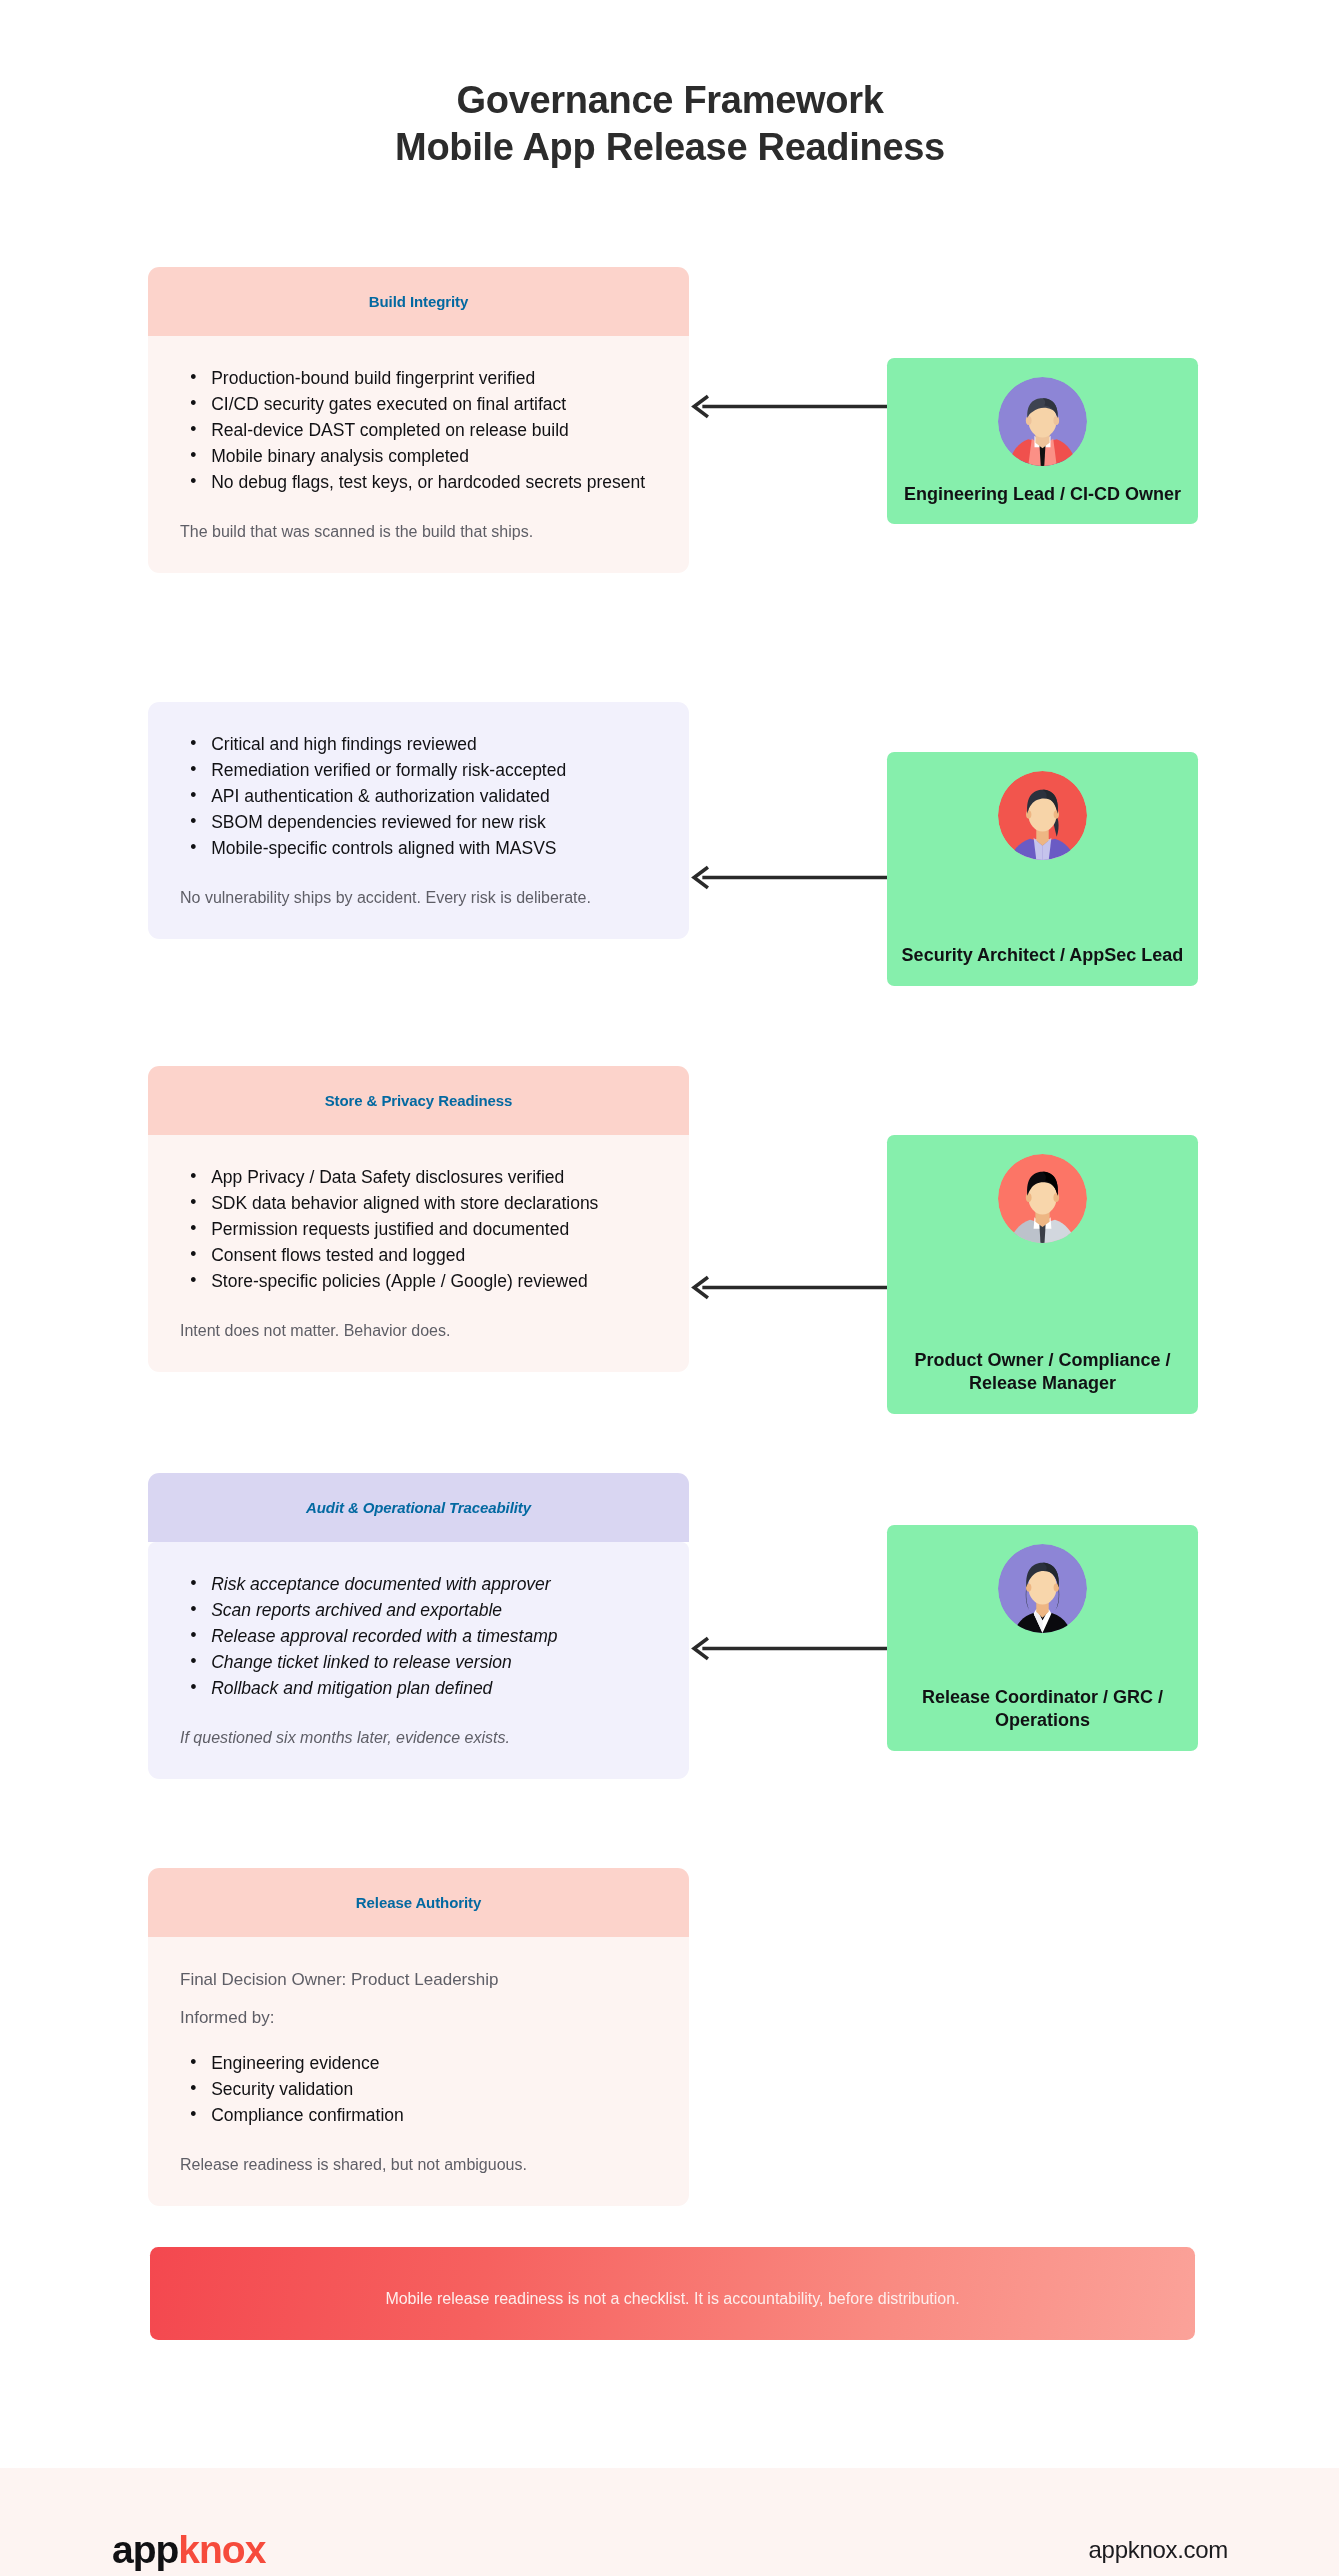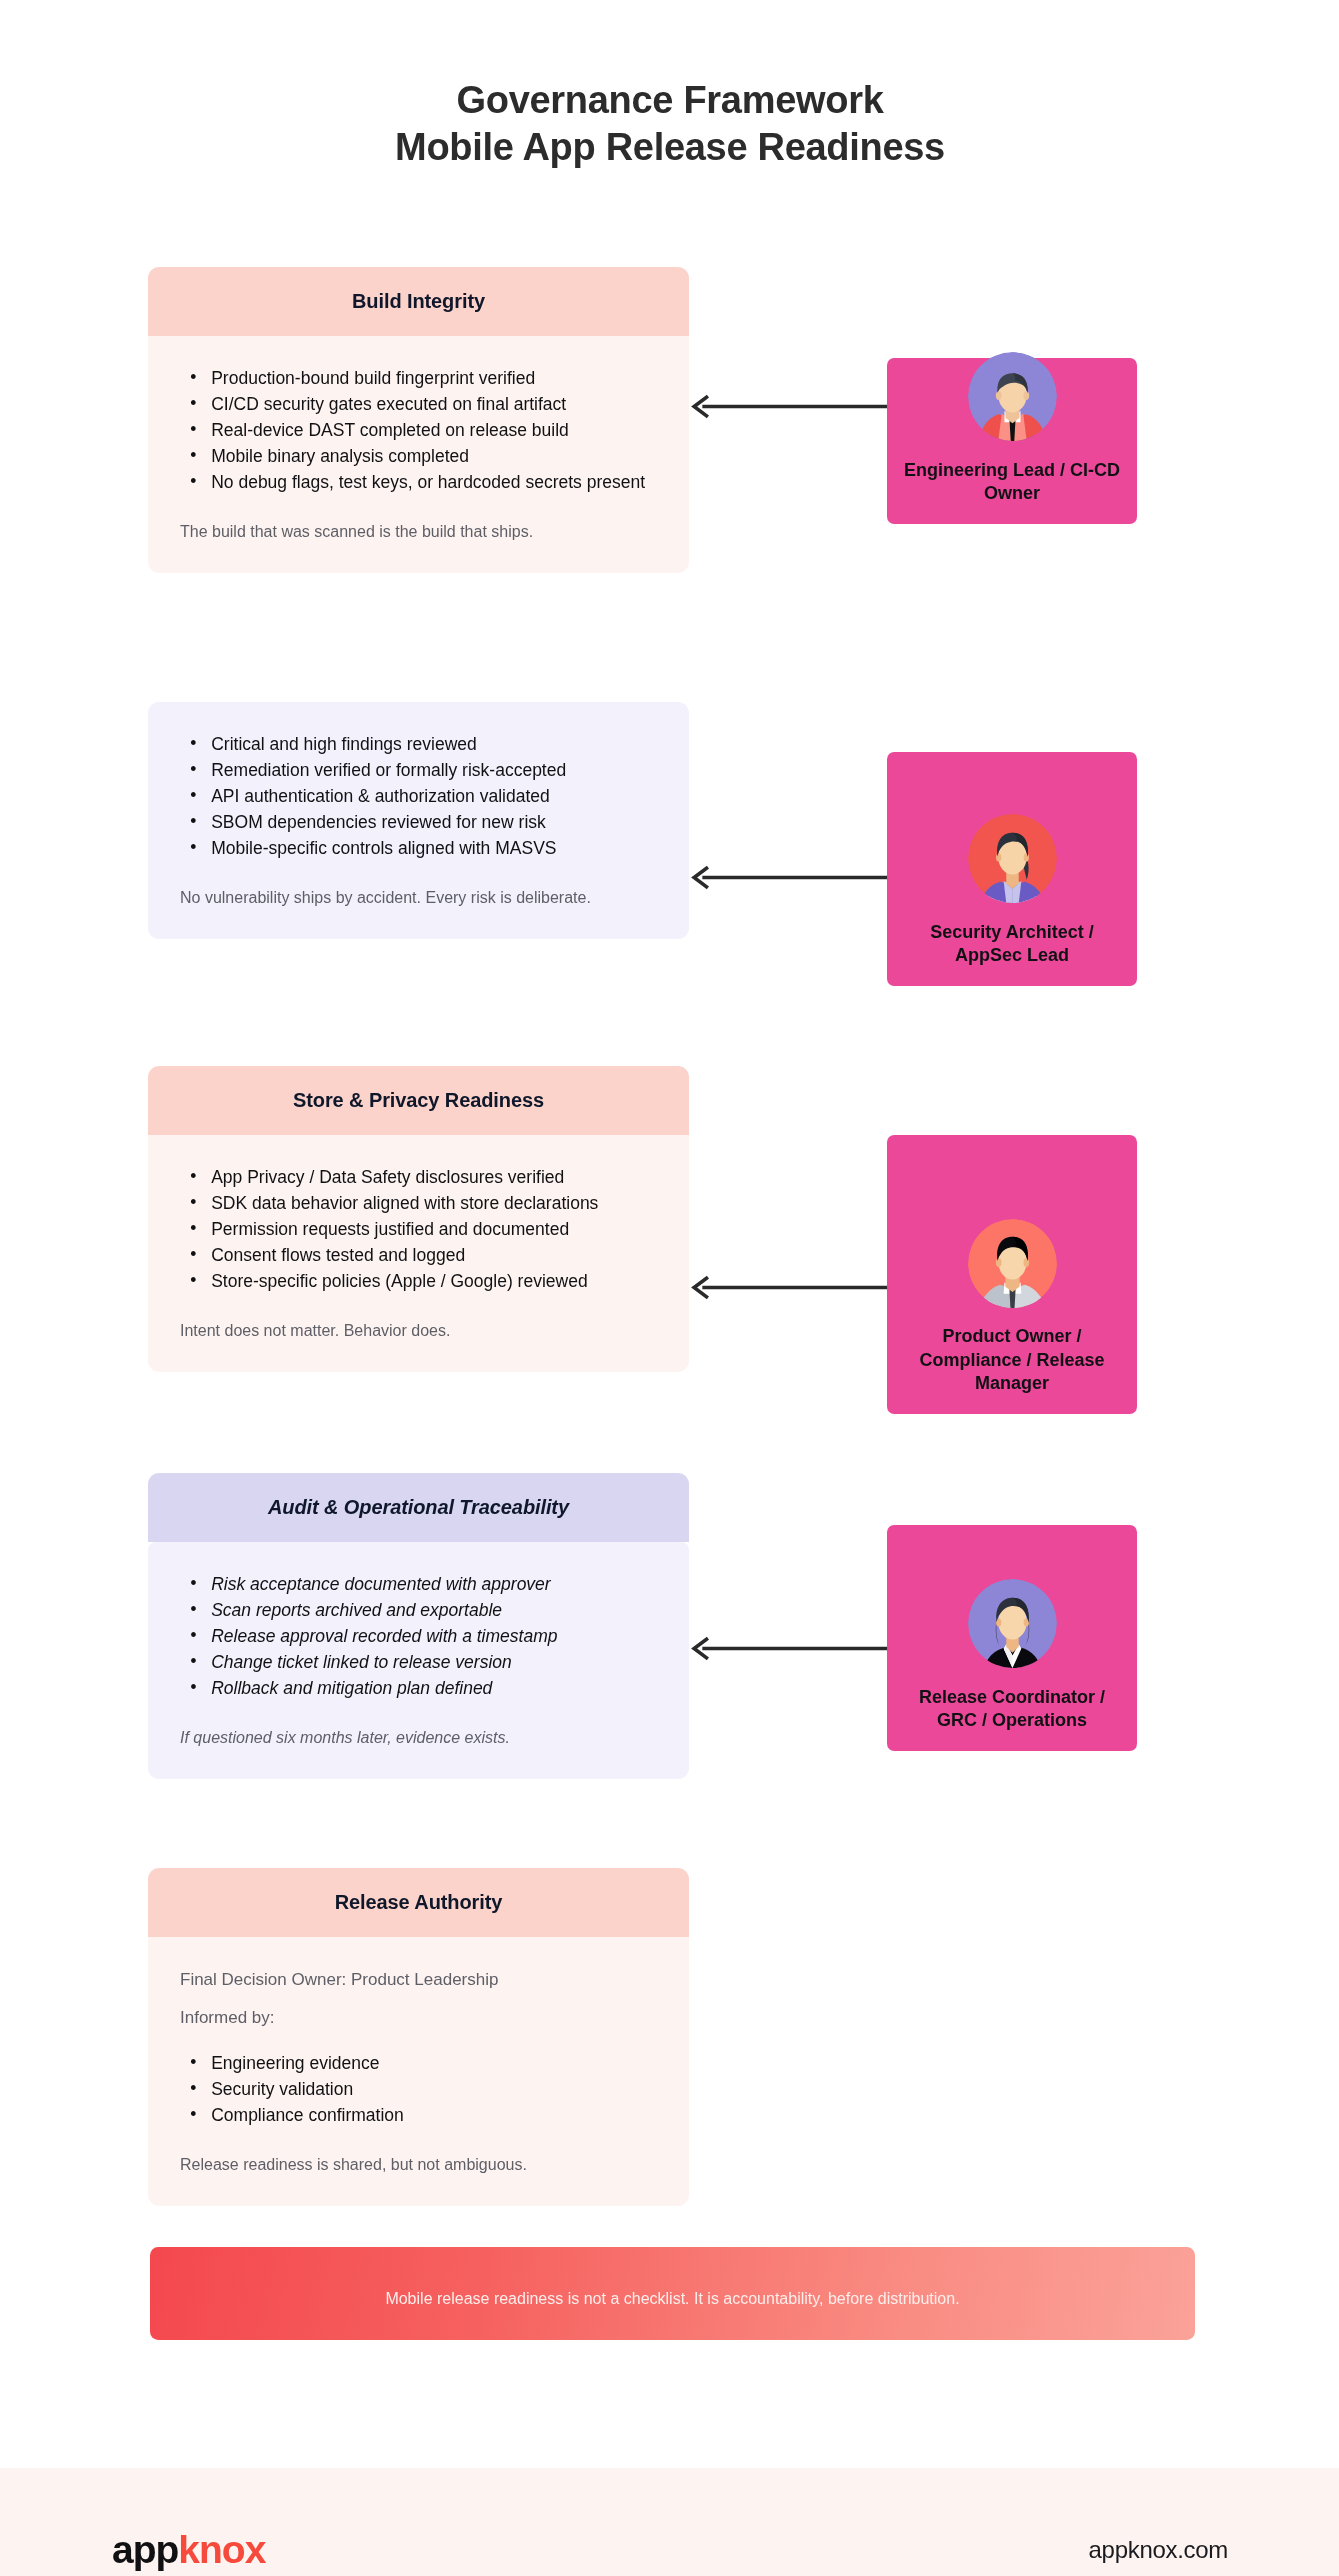--- a/index.html
+++ b/index.html
@@ -51,23 +51,23 @@
   }
   .pillar-head {
     height: 69px;
     display: flex;
     align-items: center;
     justify-content: center;
     text-align: center;
     padding: 0 20.6px;
   }
   .pillar-head-text {
-    font-size: 20px;
+    font-size: 15px;
     font-weight: 700;
-    color: #0f172a;
+    color: #0369a1;
     letter-spacing: -0.1px;
   }
   .pillar-body {
     padding: 30px 32px 30px 32px;
   }
   .pillar-list {
     list-style: none;
     margin: 0 0 0 7.2px;
     padding: 0;
   }
@@ -105,27 +105,27 @@
   .theme-pink .pillar-head { background: #fcd3cb; }
   .theme-pink .pillar-body { background: #fdf4f2; }
   
   .theme-purple .pillar-head { background: #d9d6f2; }
   .theme-purple .pillar-body { background: #f2f1fc; border-radius: 8px; }
 
   
   .role-card {
     position: absolute;
     left: 887px;
-    width: 250px;
-    background: #ec4899;
+    width: 311px;
+    background: #86efac;
     border-radius: 7.2px;
     display: flex;
     flex-direction: column;
     align-items: center;
-    justify-content: flex-end;
+    justify-content: space-between;
     padding: 18.5px 13.4px;
   }
   .role-avatar {
     width: 89px;
     height: 89px;
     border-radius: 50%;
     overflow: hidden;
     position: relative;
     flex: 0 0 auto;
   }

